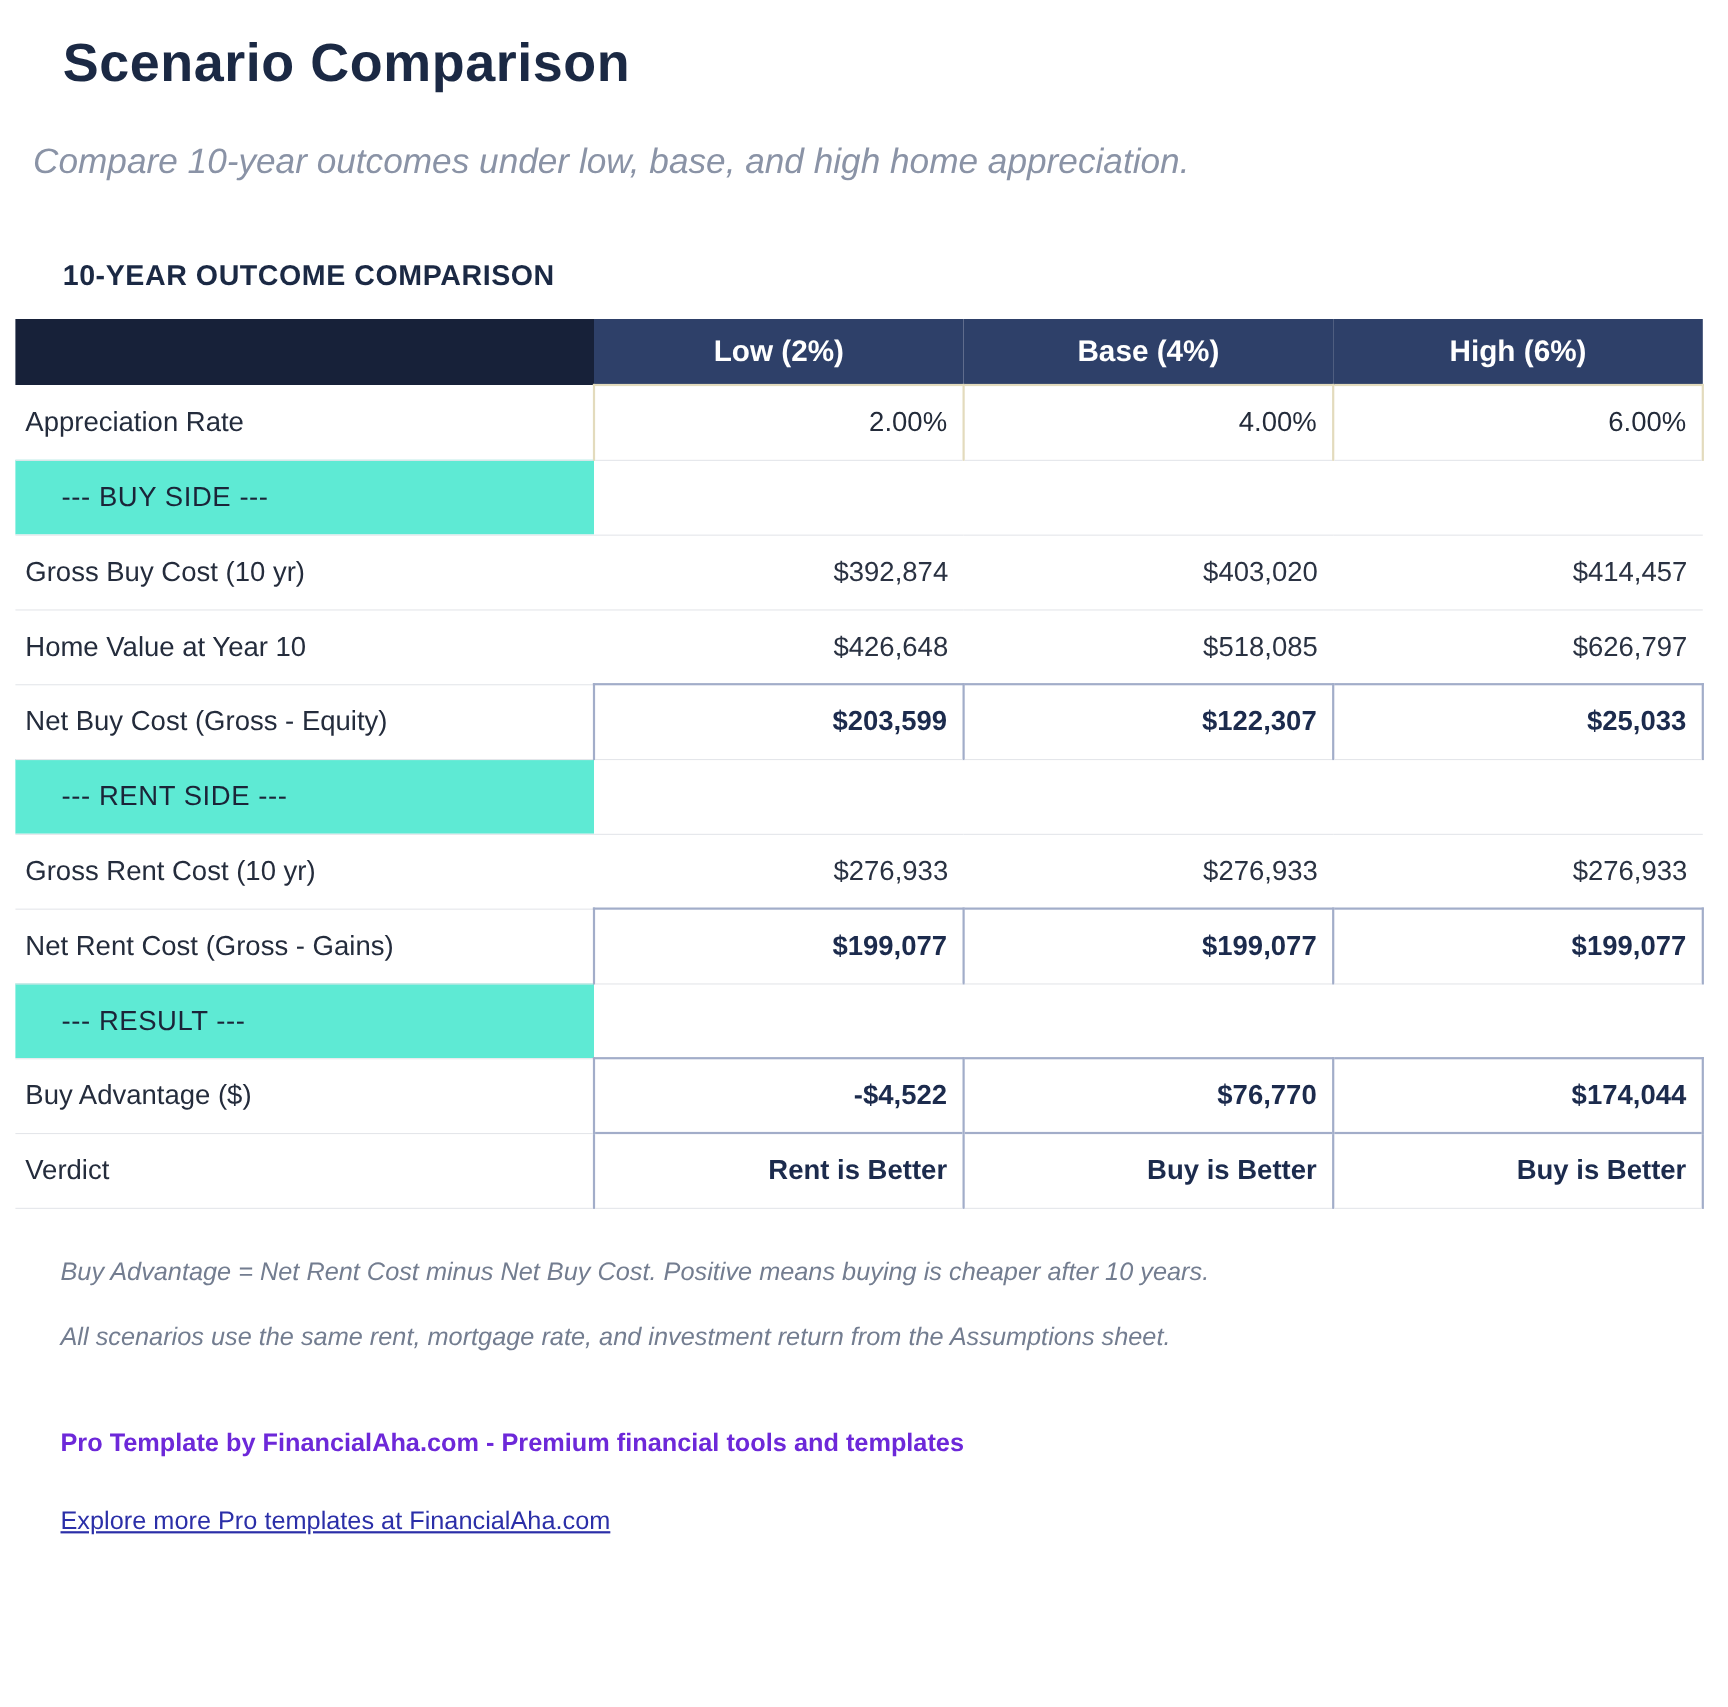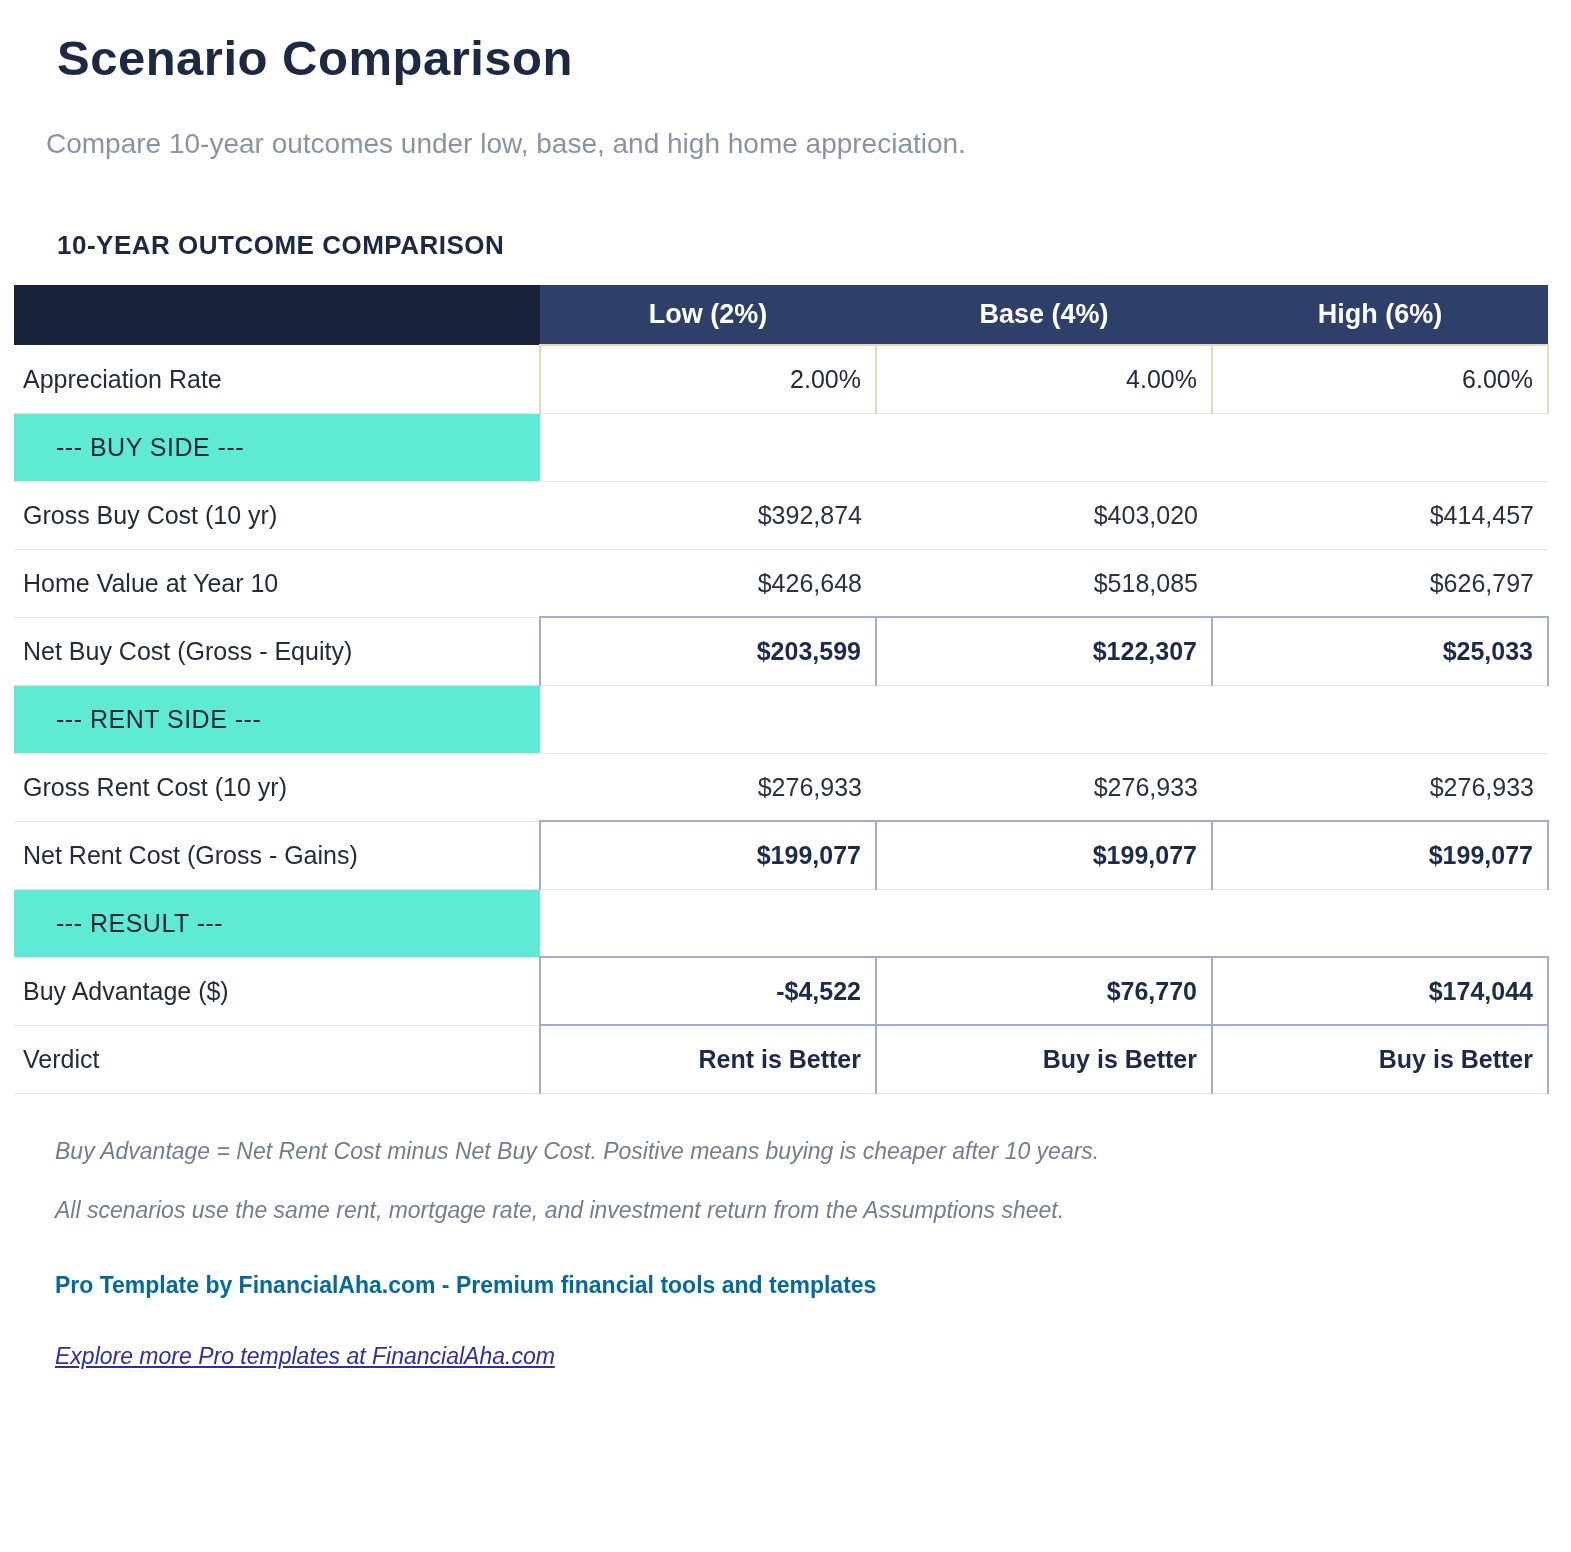--- a/index.html
+++ b/index.html
@@ -16,22 +16,23 @@
 
   .title {
     margin: 16px 0 0 57px;
     font-size: 49px;
     line-height: 1.15;
     font-weight: 800;
     color: #1B2944;
     letter-spacing: 0.5px;
   }
   .subtitle {
-    margin: 42px 0 0 46px;
-    font-size: 28px;
+    margin: 42px 0 0 30px;
+    font-size: 32px;
+    font-style: italic;
     color: #8A93A6;
   }
   .section-heading {
     margin: 70px 0 0 57px;
     font-size: 26px;
     font-weight: 800;
     color: #1B2944;
     letter-spacing: 0.5px;
   }
 
@@ -88,33 +89,32 @@
   .note {
     margin-left: 55px;
     font-size: 23px;
     font-style: italic;
     color: #737D90;
   }
   .note-1 { margin-top: 44px; }
   .note-2 { margin-top: 32px; }
 
   .brand-line {
-    margin: 48px 0 0 55px;
+    margin: 69px 0 0 55px;
     font-size: 23px;
     font-weight: 800;
-    color: #0369a1;
+    color: #6d28d9;
   }
   .footer-link {
     display: inline-block;
     margin: 26px 0 0 55px;
     font-size: 23px;
     color: #2B2FA8;
     text-decoration: underline;
     cursor: pointer;
-    font-style: italic;
   }
 </style>
 </head>
 <body>
 
 <div class="page">
 
   <h1 class="title">Scenario Comparison</h1>
 
   <div class="subtitle">Compare 10-year outcomes under low, base, and high home appreciation.</div>

